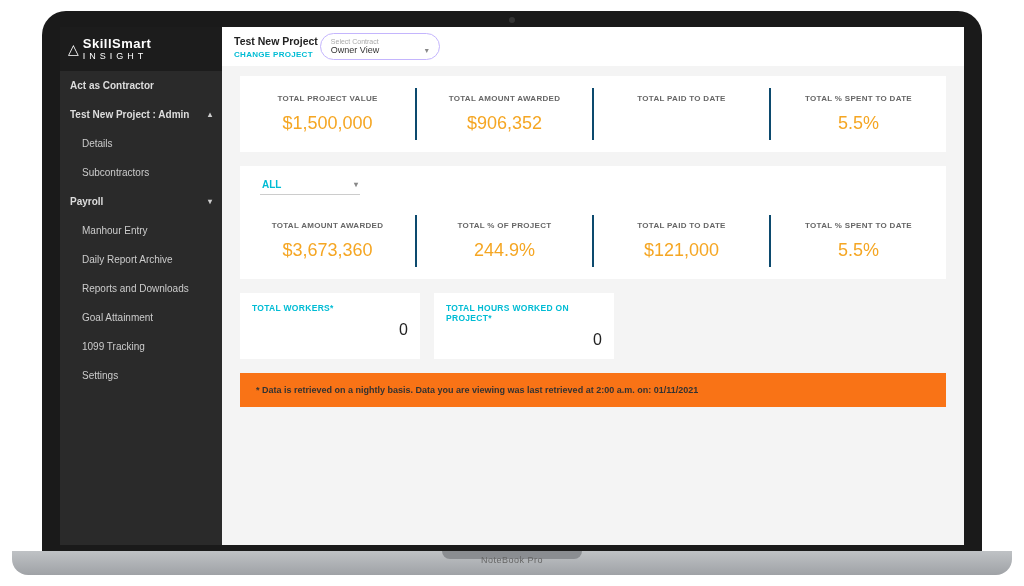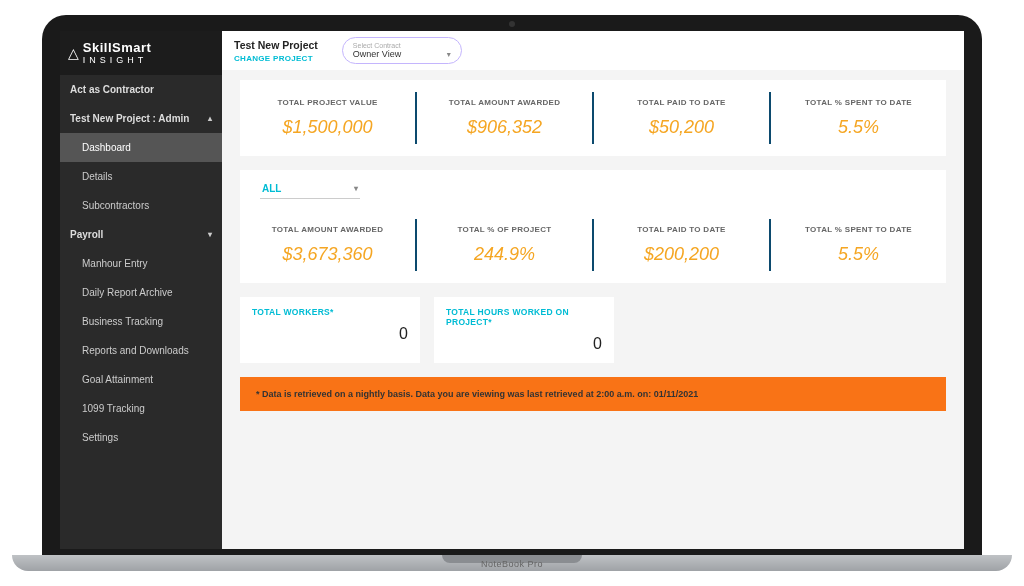--- a/index.html
+++ b/index.html
@@ -30,21 +30,21 @@
     width: 6px; height: 6px; background: #333; border-radius: 50%;
   }
   .screen {
     background: #fff;
     width: 100%;
     height: 100%;
     display: flex;
     overflow: hidden;
   }
   .base {
-    height: 16px;
+    height: 24px;
     background: linear-gradient(#bfc2c5, #9fa2a6);
     border-radius: 0 0 16px 16px;
     position: relative;
     margin: 0 -30px;
   }
   .base-notch {
     position: absolute; top: 0; left: 50%; transform: translateX(-50%);
     width: 140px; height: 8px; background: #8a8d91;
     border-radius: 0 0 8px 8px;
   }
@@ -100,21 +100,21 @@
     background: #f4f4f4;
     display: flex;
     flex-direction: column;
     overflow: hidden;
   }
   .topbar {
     background: #fff;
     padding: 6px 12px;
     display: flex;
     align-items: center;
-    gap: 24px;
+    gap: 2px;
     font-size: 10px;
   }
   .topbar-left { display: flex; flex-direction: column; gap: 3px; }
   .project-name { font-weight: bold; color: #222; font-size: 10.5px; }
   .change-project { color: #00bcd4; font-size: 8px; font-weight: bold; letter-spacing: 0.3px; }
   .contract-select {
     border: 1px solid #c4b5fd;
     border-radius: 16px;
     padding: 4px 10px;
     display: flex; flex-direction: column;
@@ -139,21 +139,21 @@
     text-align: center;
     border-right: 2px solid #0c4a6e;
     padding: 6px 4px;
   }
   .metric:last-child { border-right: none; }
   .metric-label {
     font-size: 8px; color: #666; letter-spacing: 0.3px; font-weight: bold;
     margin-bottom: 10px;
   }
   .metric-value {
-    font-size: 18px; color: #f5a623; font-weight: 400; font-style: italic;
+    font-size: 18px; color: #f5a623; font-weight: 400;
   }
   .filter-row {
     background: #fff;
     padding: 8px 20px;
     margin-bottom: 0;
   }
   .filter-select {
     display: inline-flex; align-items: center; justify-content: space-between;
     border-bottom: 1px solid #ccc;
     width: 100px;
@@ -187,29 +187,27 @@
             <span class="logo-bottom">INSIGHT</span>
           </span>
         </div>
         <nav class="nav">
           <div class="nav-item bold">
             <span>Act as Contractor</span>
           </div>
           <div class="nav-item bold caret-up">
             <span>Test New Project : Admin</span>
           </div>
-          <div class="nav-sub active">Dashboard</div>
           <div class="nav-sub">Details</div>
           <div class="nav-sub">Subcontractors</div>
           <div class="nav-item bold caret-down">
             <span>Payroll</span>
           </div>
           <div class="nav-sub">Manhour Entry</div>
           <div class="nav-sub">Daily Report Archive</div>
-          <div class="nav-sub">Business Tracking</div>
           <div class="nav-sub">Reports and Downloads</div>
           <div class="nav-sub">Goal Attainment</div>
           <div class="nav-sub">1099 Tracking</div>
           <div class="nav-sub">Settings</div>
         </nav>
       </aside>
 
       <main class="main">
         <div class="topbar">
           <div class="topbar-left">
@@ -228,21 +226,20 @@
             <div class="metric">
               <div class="metric-label">TOTAL PROJECT VALUE</div>
               <div class="metric-value">$1,500,000</div>
             </div>
             <div class="metric">
               <div class="metric-label">TOTAL AMOUNT AWARDED</div>
               <div class="metric-value">$906,352</div>
             </div>
             <div class="metric">
               <div class="metric-label">TOTAL PAID TO DATE</div>
-              <div class="metric-value">$50,200</div>
             </div>
             <div class="metric">
               <div class="metric-label">TOTAL % SPENT TO DATE</div>
               <div class="metric-value">5.5%</div>
             </div>
           </div>
 
           <div style="background:#fff; margin-bottom:14px;">
             <div class="filter-row">
               <div class="filter-select">
@@ -253,21 +250,21 @@
               <div class="metric">
                 <div class="metric-label">TOTAL AMOUNT AWARDED</div>
                 <div class="metric-value">$3,673,360</div>
               </div>
               <div class="metric">
                 <div class="metric-label">TOTAL % OF PROJECT</div>
                 <div class="metric-value">244.9%</div>
               </div>
               <div class="metric">
                 <div class="metric-label">TOTAL PAID TO DATE</div>
-                <div class="metric-value">$200,200</div>
+                <div class="metric-value">$121,000</div>
               </div>
               <div class="metric">
                 <div class="metric-label">TOTAL % SPENT TO DATE</div>
                 <div class="metric-value">5.5%</div>
               </div>
             </div>
           </div>
 
           <div class="small-cards">
             <div class="small-card">

